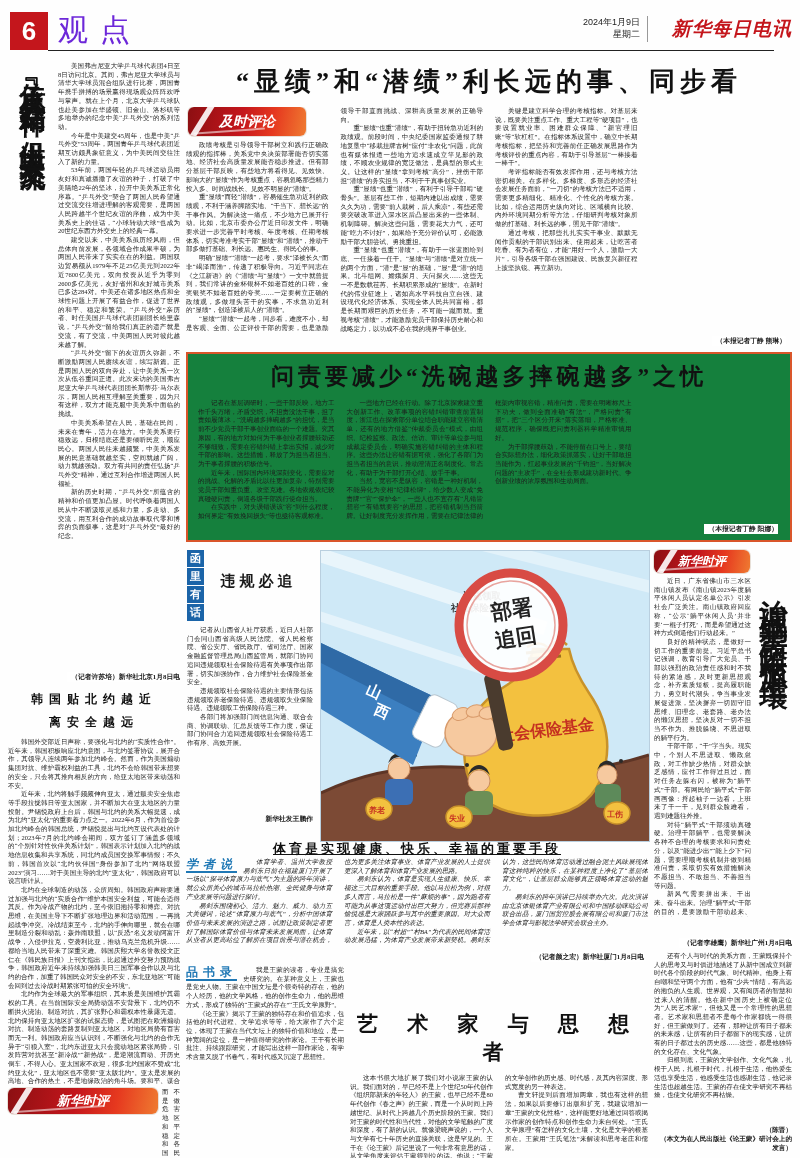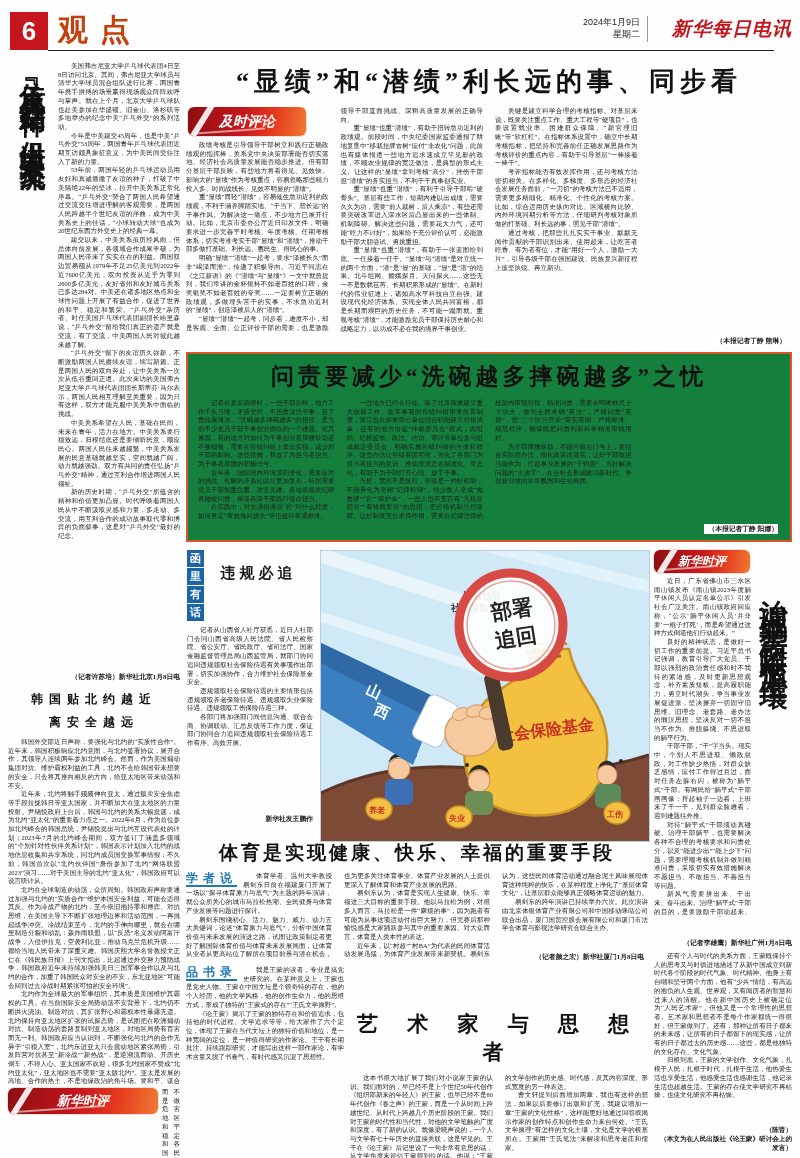--- a/index.html
+++ b/index.html
@@ -4,21 +4,21 @@
 <style>
   html,body{margin:0;padding:0;}
   body{width:800px;height:1158px;position:relative;background:#fefefe;overflow:hidden;
        font-family:"Liberation Serif",serif;color:#1a1a1a;}
   .abs{position:absolute;}
   
   .hdr-rule{position:absolute;left:48px;top:50px;width:726px;border-bottom:1.6px solid #222;}
   .pagenum{position:absolute;left:10px;top:12px;width:38px;height:38px;background:#c4161c;color:#fff;
            display:flex;align-items:center;justify-content:center;font-size:26px;font-weight:bold;
            font-family:"Liberation Sans",sans-serif;}
-  .section-title{position:absolute;left:58px;top:10px;font-size:30px;font-weight:bold;color:#c2410c;
+  .section-title{position:absolute;left:58px;top:10px;font-size:30px;font-weight:normal;color:#6d28d9;
            letter-spacing:12px;}
   .dateblk{position:absolute;right:160px;top:16px;text-align:right;font-size:9px;line-height:12px;
            font-family:"Liberation Sans",sans-serif;color:#222;}
   .hdr-div{position:absolute;right:152px;top:16px;height:26px;border-left:1px solid #999;}
   .masthead{position:absolute;right:8px;top:16px;font-size:19px;font-weight:bold;font-style:italic;
            color:#c4161c;letter-spacing:1px;}
   
   .art-body{font-size:6.5px;line-height:8.7px;text-align:justify;color:#1c1c1c;overflow:hidden;}
   .art-body p{margin:0;text-indent:2em;}
   .byline{font-weight:bold;font-size:6.8px;background:#fff;padding-left:4px;}
@@ -56,36 +56,36 @@
   #top-article .hl{font-size:26px;letter-spacing:5px;}
   #top-article .bd{height:230px;margin-top:8px;}
   #top-article .byline{position:absolute;bottom:2px;right:6px;}
   .tl-label{width:118px;height:29px;font-size:14px;margin:0 0 5px 2px;}
   #boxed{left:186px;top:352px;width:582px;height:176px;border:2.5px solid #d9552a;padding:5px 10px;background:#15803d;}
   #boxed .hl{font-size:23px;letter-spacing:4px;margin:2px 0 7px 0;}
   #boxed .bd{height:122px;}
   #boxed .byline{position:absolute;bottom:6px;right:12px;}
   #letters{left:187px;top:550px;width:126px;height:290px;}
   #letters .lhead{display:flex;align-items:flex-start;}
-  #letters .hl{flex:1;text-align:center;font-size:15px;font-weight:bold;letter-spacing:4px;margin-top:14px;}
+  #letters .hl{flex:1;text-align:center;font-size:15px;font-weight:bold;letter-spacing:4px;margin-top:22px;}
   #letters .bd{height:186px;margin-top:4px;}
   #letters .credit{font-weight:bold;font-size:6.8px;text-align:right;margin-top:2px;}
   #cartoon{left:320px;top:550px;width:328px;height:290px;border:1px solid #b9cfdf;background:#cfe9f7;}
   #lyingflat{left:654px;top:550px;width:138px;height:398px;}
   #lyingflat .row{display:flex;margin-top:4px;}
   #lyingflat .bd{flex:1;height:340px;padding-right:3px;}
   #lyingflat .vh{font-size:28px;letter-spacing:8px;width:38px;line-height:38px;}
   #lyingflat .byline{position:absolute;bottom:0;right:0;}
   #lyingflat .xh-label{width:96px;height:23px;font-size:12px;}
   #artcont{left:654px;top:952px;width:138px;height:200px;}
   #artcont .bd{height:168px;}
   #artcont .tail{position:absolute;bottom:0;right:0;text-align:right;font-size:6.6px;line-height:9px;font-weight:bold;}
   #sports{left:186px;top:840px;width:462px;height:122px;}
-  #sports .hl{font-size:19px;letter-spacing:3px;}
-  #sports .bd{height:90px;margin-top:6px;}
+  #sports .hl{font-size:13px;letter-spacing:3px;text-decoration:underline;}
+  #sports .bd{height:90px;font-style:italic;}
   #sports .byline{position:absolute;bottom:0;right:4px;}
   .float-label{float:left;margin:2px 6px 2px 0;}
   #bookrev{left:186px;top:966px;width:158px;height:188px;}
   #bookrev .bd{height:184px;}
   #artmain{left:350px;top:1010px;width:298px;height:146px;}
   #artmain .hl{font-size:21px;letter-spacing:12px;}
   #artmain .bd{height:106px;margin-top:8px;}
   #korea-label{width:150px;height:26px;font-size:13px;flex:0 0 150px;}
   svg text{font-family:"Liberation Sans",sans-serif;}
 </style>

